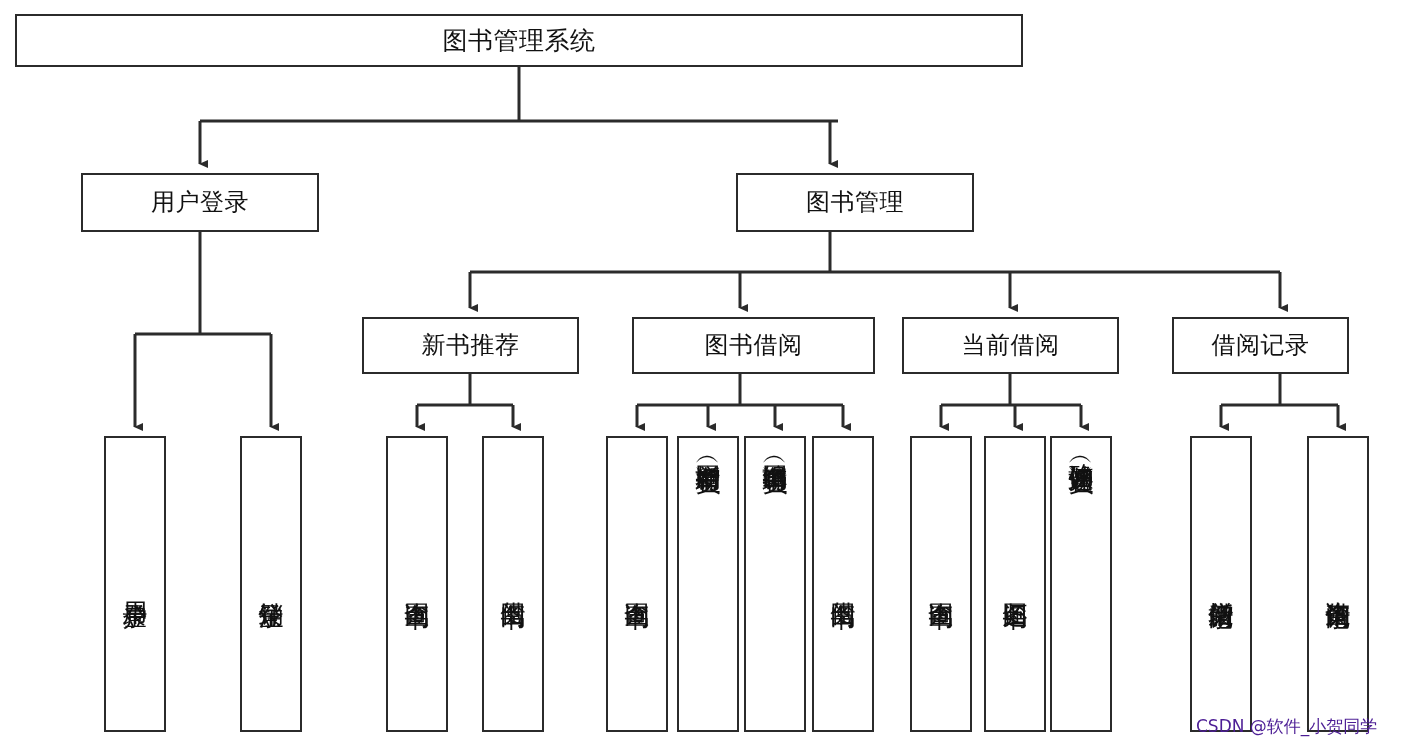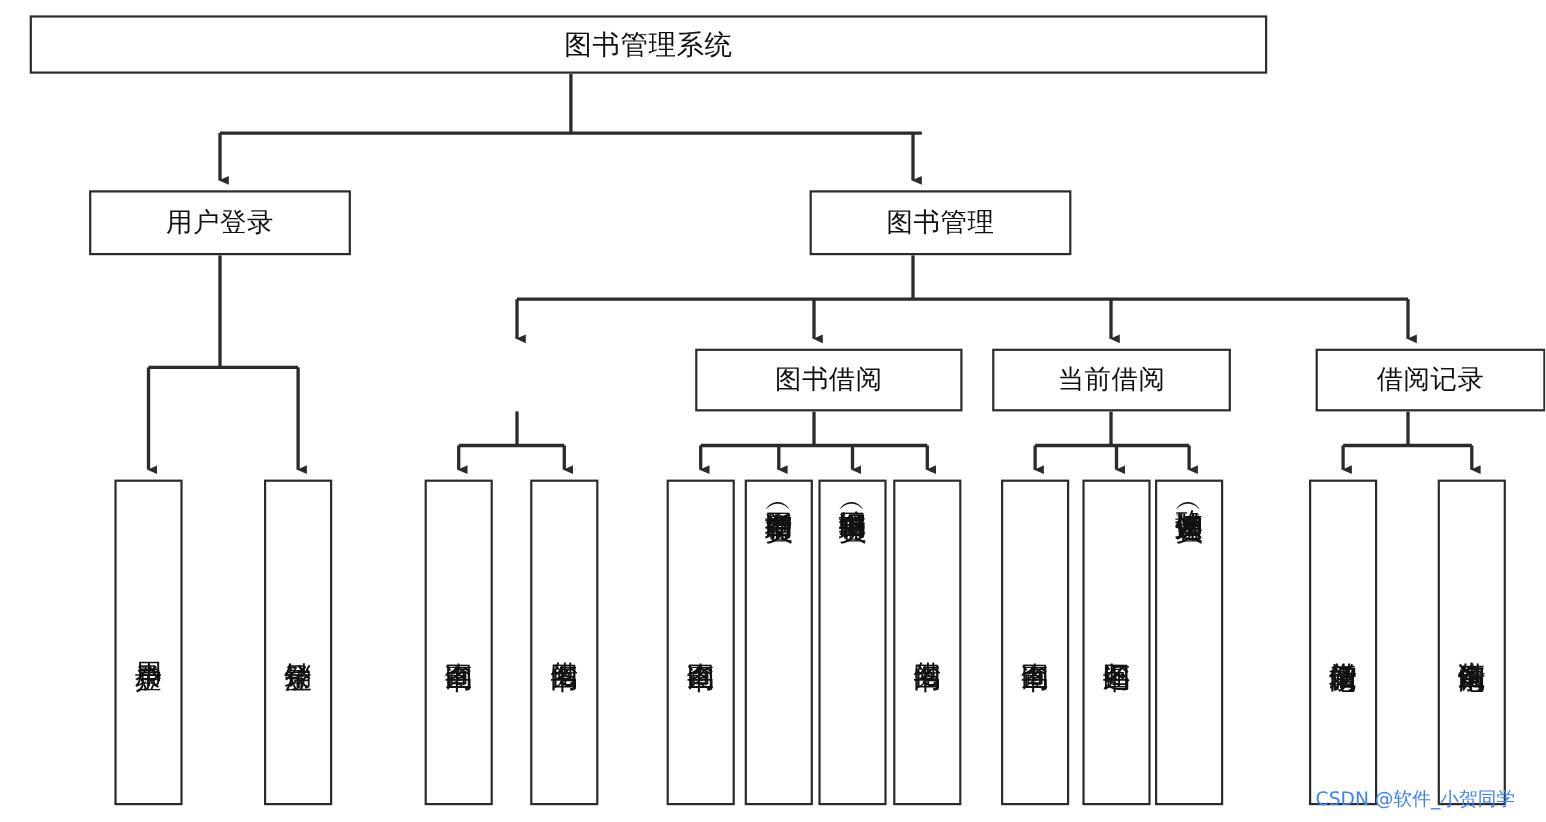--- a/index.html
+++ b/index.html
@@ -66,21 +66,21 @@
   }
   .node.v.mid {
     align-items: center;
     padding-top: 0;
   }
   .watermark {
     position: absolute;
     left: 1196px;
     top: 715px;
     font-size: 17px;
-    color: #3b82f6;
+    color: #4c1d95;
     white-space: nowrap;
     z-index: 3;
     font-family: "DejaVu Sans", "Liberation Sans", sans-serif;
   }
 </style>
 </head>
 <body>
 
 <div id="canvas">
 
@@ -127,38 +127,41 @@
       <path d="M1015,405 L1015,427" marker-end="url(#arrow)"></path>
       <path d="M1081,405 L1081,427" marker-end="url(#arrow)"></path>
 
       <path d="M1280,374 L1280,405"></path>
       <path d="M1221,405 L1338,405"></path>
       <path d="M1221,405 L1221,427" marker-end="url(#arrow)"></path>
       <path d="M1338,405 L1338,427" marker-end="url(#arrow)"></path>
     </g>
   </svg>
 
-  <div class="node h root" style="left:15px;top:14px;width:1125px;height:53px;margin-left:12px;">
+  <div class="node h root" style="left:15px;top:14px;width:1008px;height:53px;">
     <span>图书管理系统</span>
   </div>
 
   <div class="node h" style="left:81px;top:173px;width:238px;height:59px;">
     <span>用户登录</span>
   </div>
   <div class="node h" style="left:711px;top:173px;width:238px;height:59px;margin-left:25px;">
     <span>图书管理</span>
   </div>
 
+  <div class="node h" style="left:362px;top:317px;width:217px;height:57px;">
+    <span>新书推荐</span>
+  </div>
   <div class="node h" style="left:632px;top:317px;width:243px;height:57px;">
     <span>图书借阅</span>
   </div>
   <div class="node h" style="left:902px;top:317px;width:217px;height:57px;">
     <span>当前借阅</span>
   </div>
-  <div class="node h" style="left:1172px;top:317px;width:209px;height:57px;margin-left:24px;">
+  <div class="node h" style="left:1172px;top:317px;width:177px;height:57px;">
     <span>借阅记录</span>
   </div>
 
   <div class="node v mid" style="left:104px;top:436px;width:62px;height:296px;">
     <span class="vtext">用户登录</span>
   </div>
   <div class="node v mid" style="left:240px;top:436px;width:62px;height:296px;">
     <span class="vtext">注销登录</span>
   </div>
   <div class="node v mid" style="left:386px;top:436px;width:62px;height:296px;">

